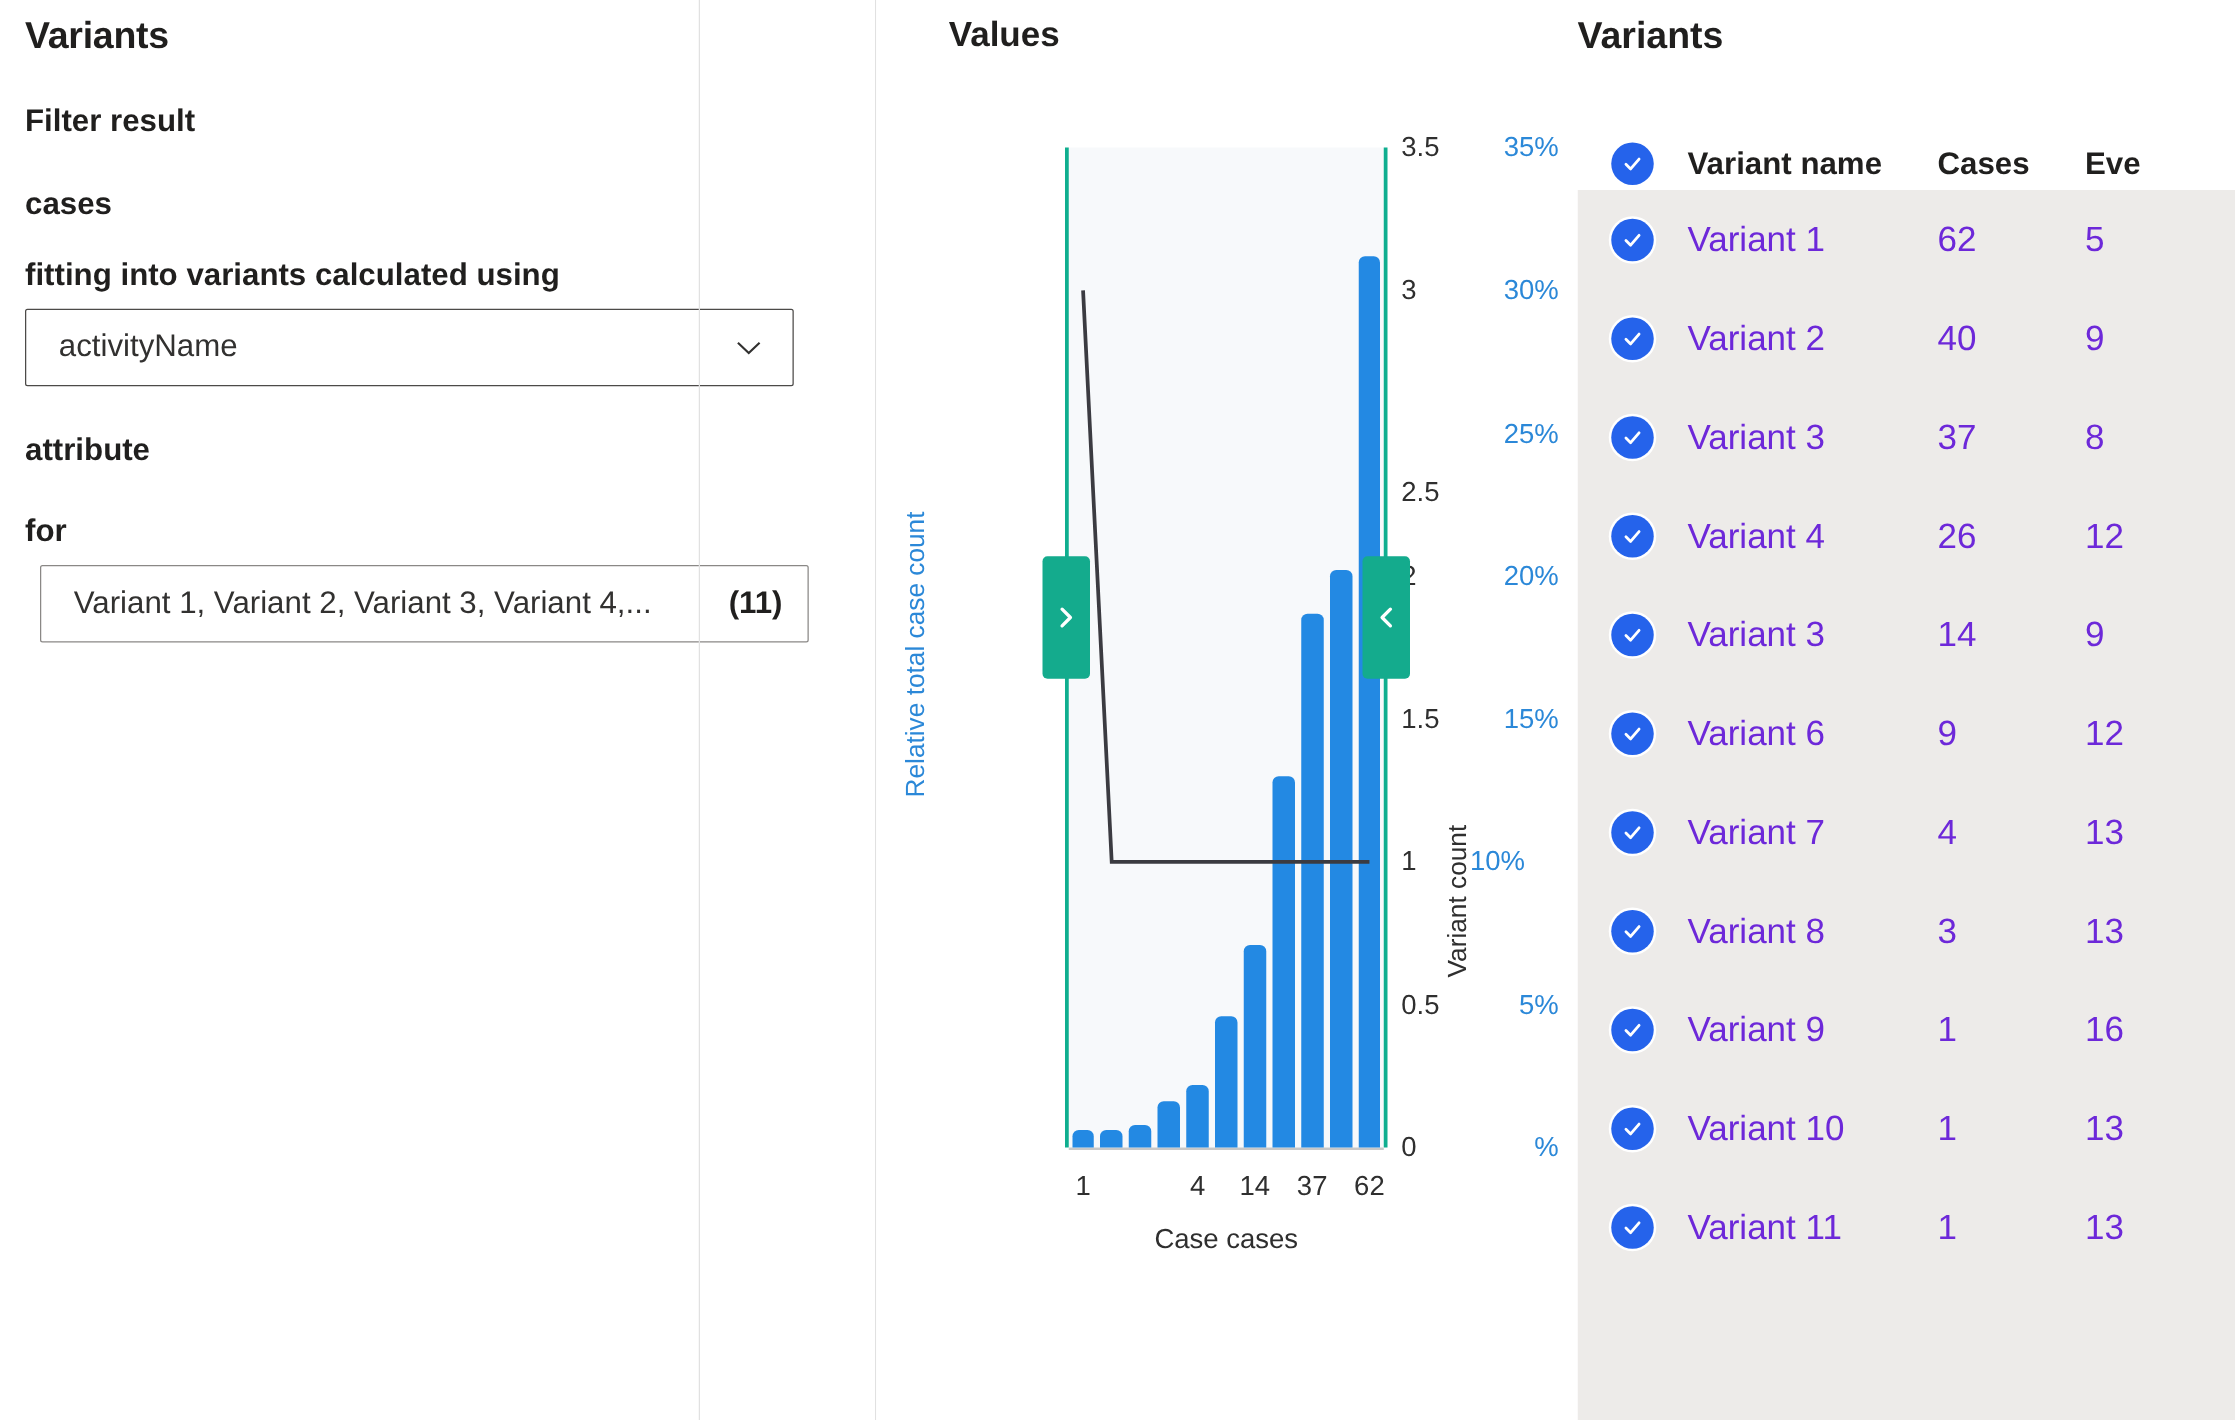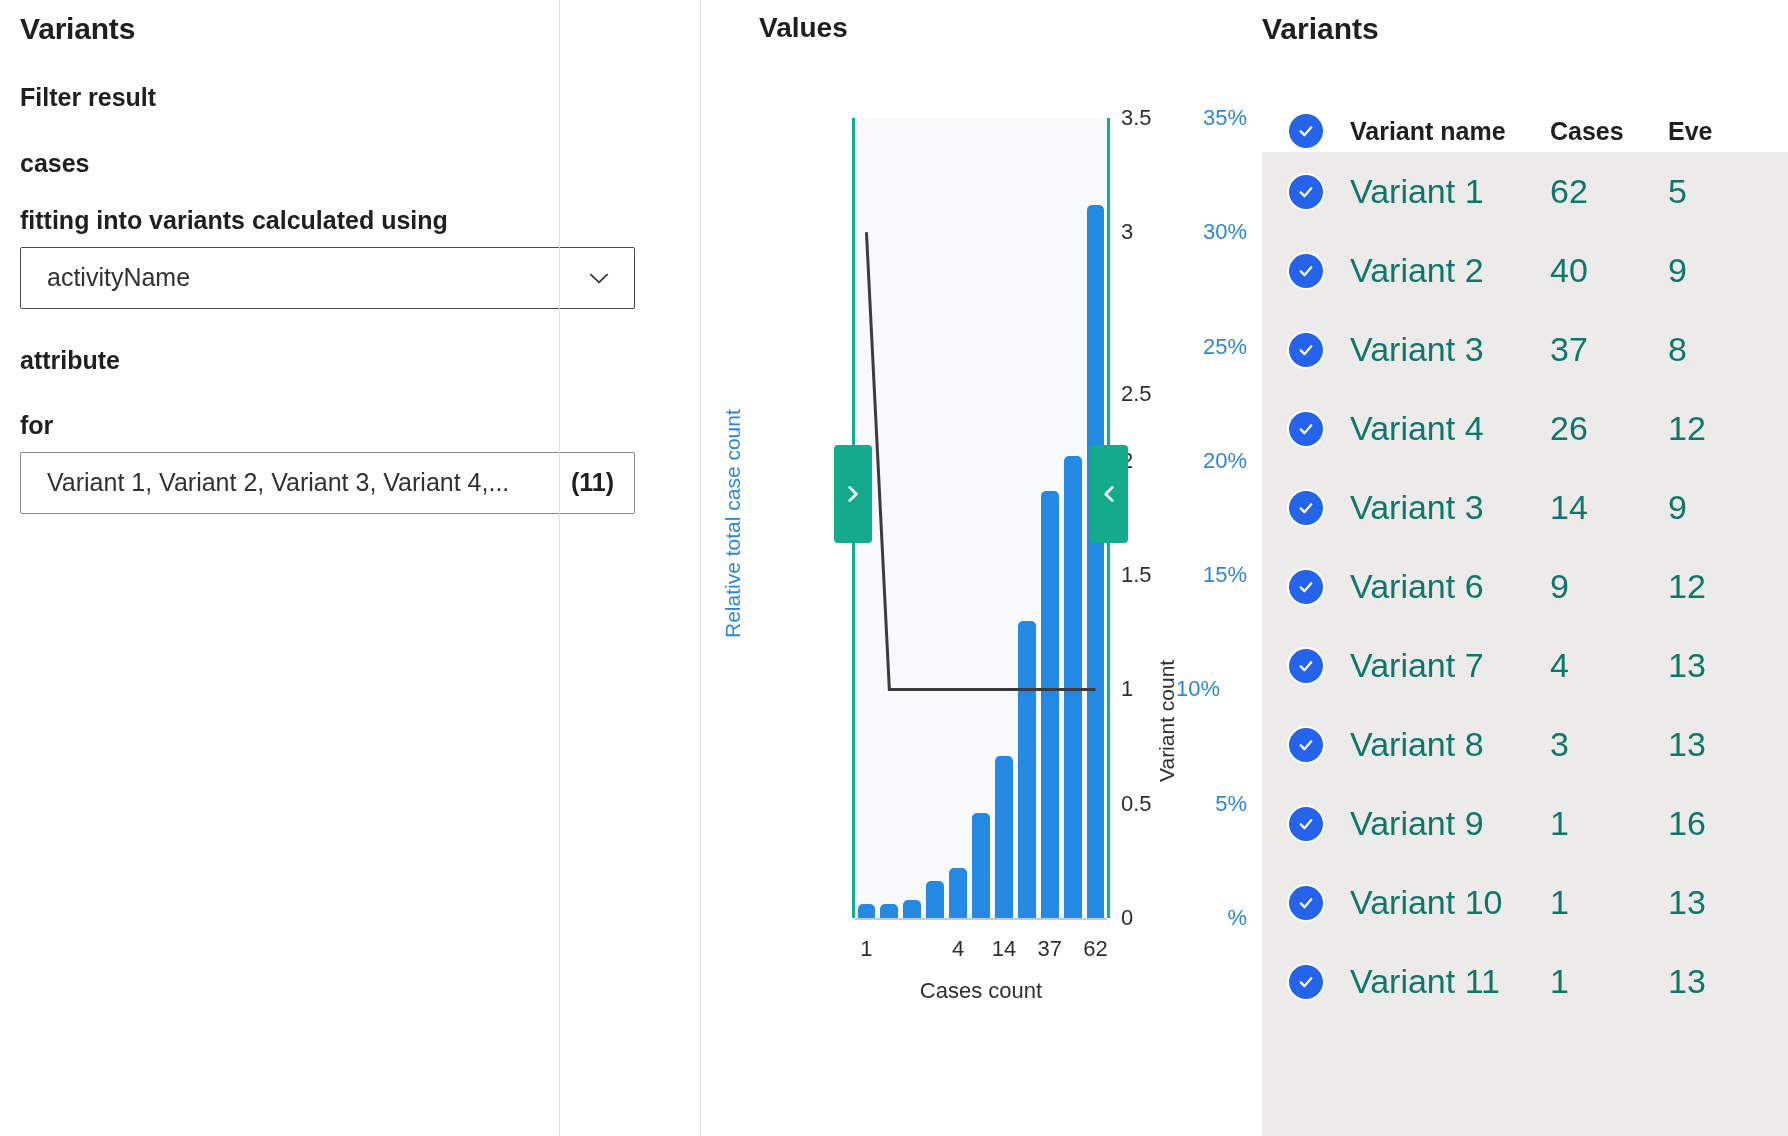--- a/index.html
+++ b/index.html
@@ -56,20 +56,21 @@
   }
   .chev svg { display: block; width: 26px; height: 26px; }
   .tokenbox {
     margin-top: 12px;
     width: 615px; height: 62px;
     border: 1px solid #8a8886;
     border-radius: 2px;
     background: #fff;
     display: flex; align-items: center; justify-content: space-between;
     padding: 0 20px 0 26px;
+    margin-left: 12px;
   }
   .tokenbox-text { font-size: 25px; color: #323130; }
   .tokenbox-count { font-size: 25px; color: #201f1e; font-weight: bold; }
 
   
   .mid-panel {
     position: absolute; left: 701px; top: 0;
     width: 560px; height: 1136px;
     background: #fff;
   }
@@ -192,21 +193,21 @@
     position: absolute; left: 0; top: 152px;
     width: 700px; height: 984px;
     background: #edebe9;
   }
   .trow {
     position: relative;
     width: 700px; height: 79px;
     display: flex; align-items: center;
   }
   .td {
-    font-size: 34px; color: #0f766e;
+    font-size: 28px; color: #6d28d9;
     white-space: nowrap;
   }
   .col-check { width: 88px; flex: 0 0 88px; display: flex; justify-content: center; }
   .col-name  { width: 200px; flex: 0 0 200px; }
   .col-cases { width: 118px; flex: 0 0 118px; }
   .col-events{ width: 120px; flex: 0 0 120px; }
   .check {
     width: 34px; height: 34px; border-radius: 50%;
     background: #2563eb;
     display: flex; align-items: center; justify-content: center;
@@ -295,21 +296,21 @@
           <path d="M11.45 114.29 L34.36 571.43 L57.27 571.43 L80.18 571.43 L103.09 571.43 L126.00 571.43 L148.91 571.43 L171.82 571.43 L194.73 571.43 L217.64 571.43 L240.55 571.43" fill="none" stroke="#3b3b41" stroke-width="3" vector-effect="non-scaling-stroke"></path>
         </svg>
 
       <div id="xts">
           <div class="xtick" style="left: 119.455px;">1</div>
           <div class="xtick" style="left: 211.091px;">4</div>
           <div class="xtick" style="left: 256.909px;">14</div>
           <div class="xtick" style="left: 302.727px;">37</div>
           <div class="xtick" style="left: 348.545px;">62</div>
         </div>
-      <div class="xlabel" id="xlab">Cases count</div>
+      <div class="xlabel" id="xlab">Case cases</div>
 
       <div class="handle" id="hL" style="left:87px; top:345px;">
         <svg viewBox="0 0 24 24" fill="none" stroke="#fff" stroke-width="3.2" stroke-linecap="round" stroke-linejoin="round">
             <path d="M8 4 L16 12 L8 20"></path>
           </svg>
       </div>
       <div class="handle" id="hR" style="left:343px; top:345px;">
         <svg viewBox="0 0 24 24" fill="none" stroke="#fff" stroke-width="3.2" stroke-linecap="round" stroke-linejoin="round">
             <path d="M16 4 L8 12 L16 20"></path>
           </svg>

